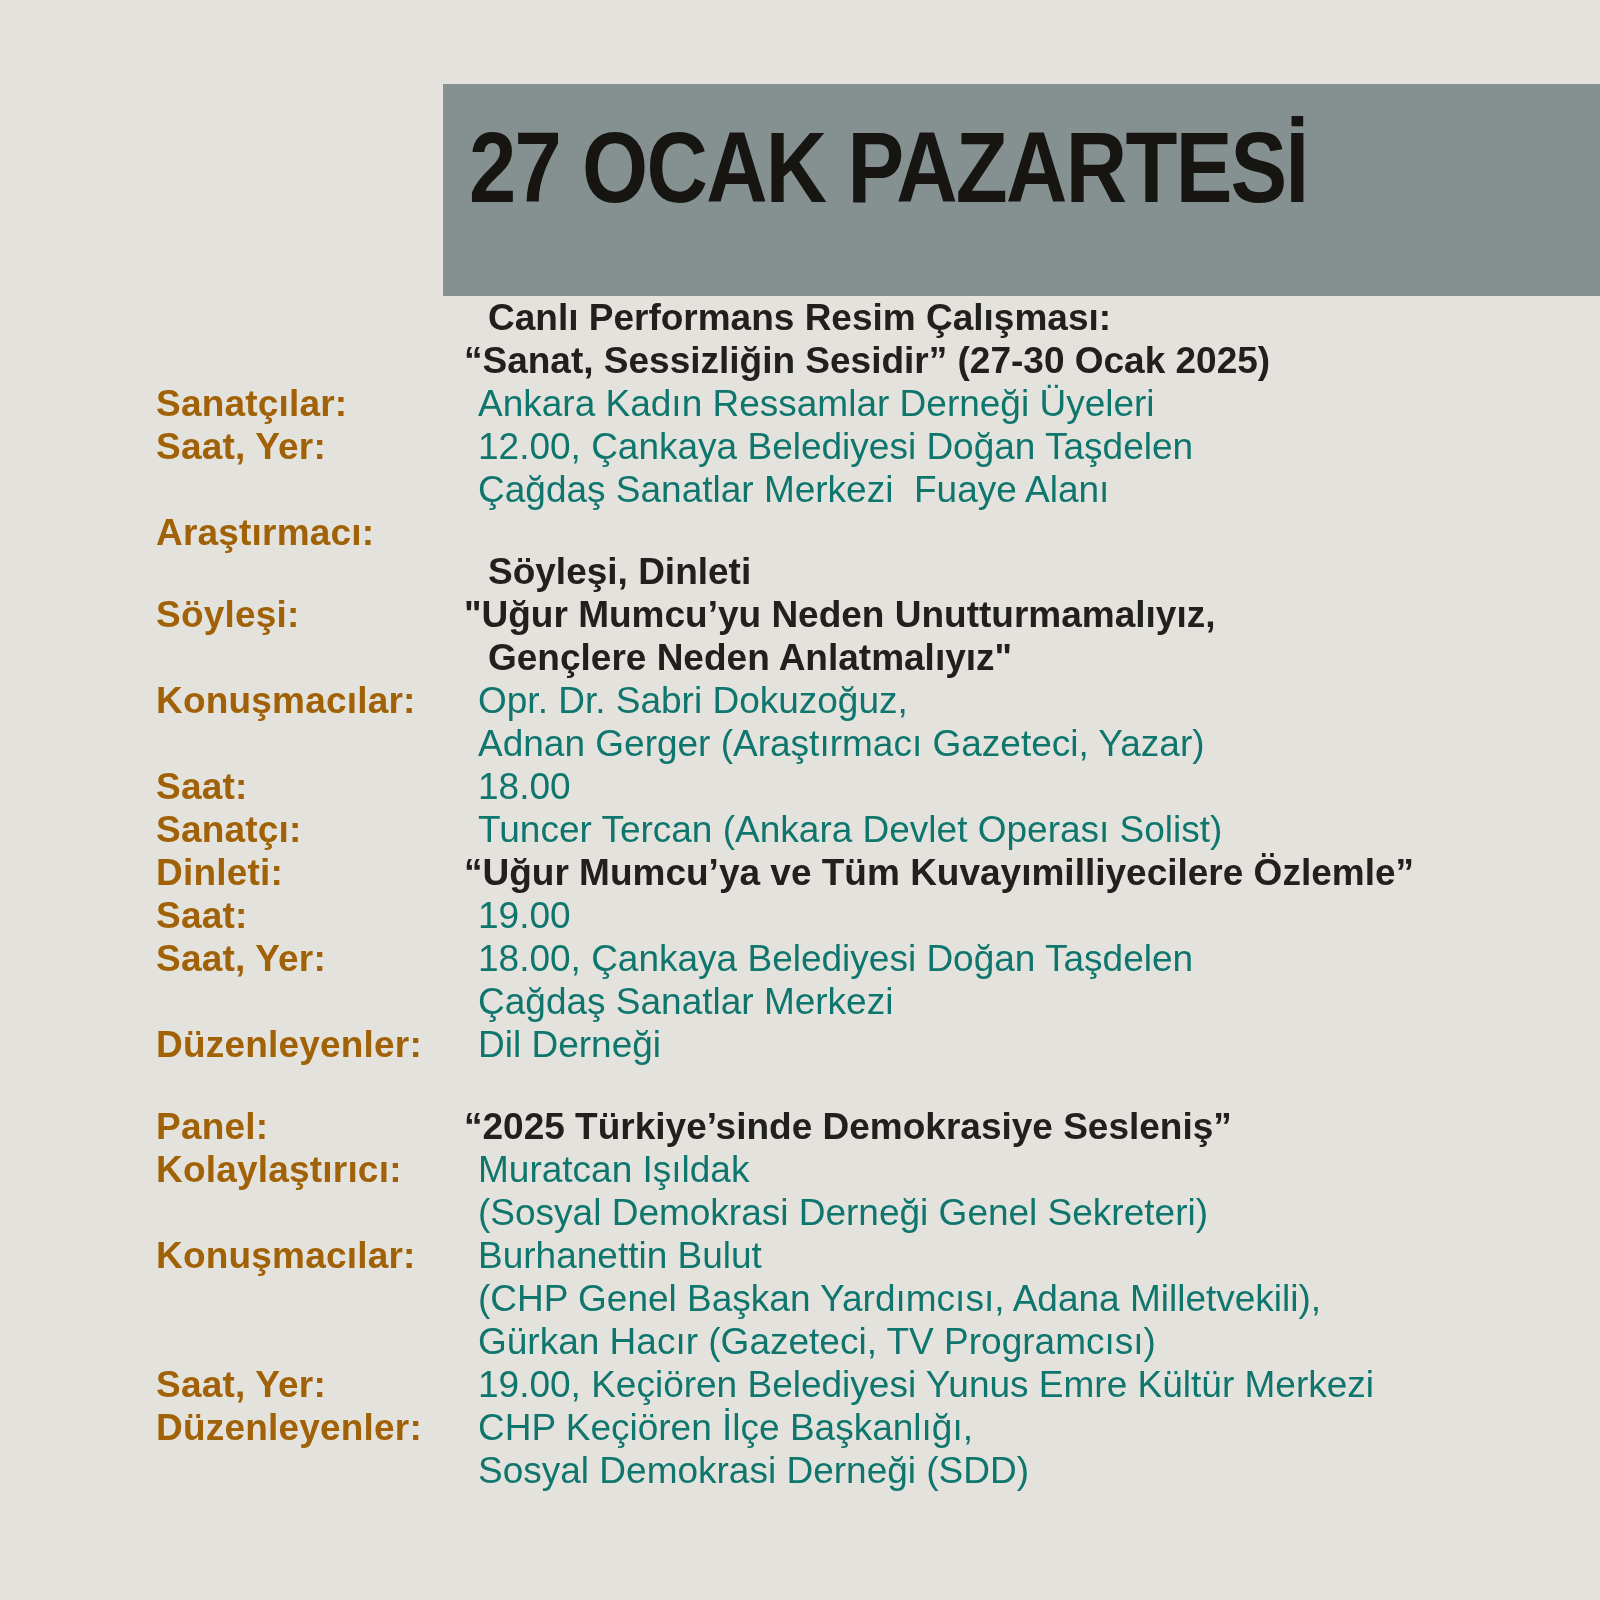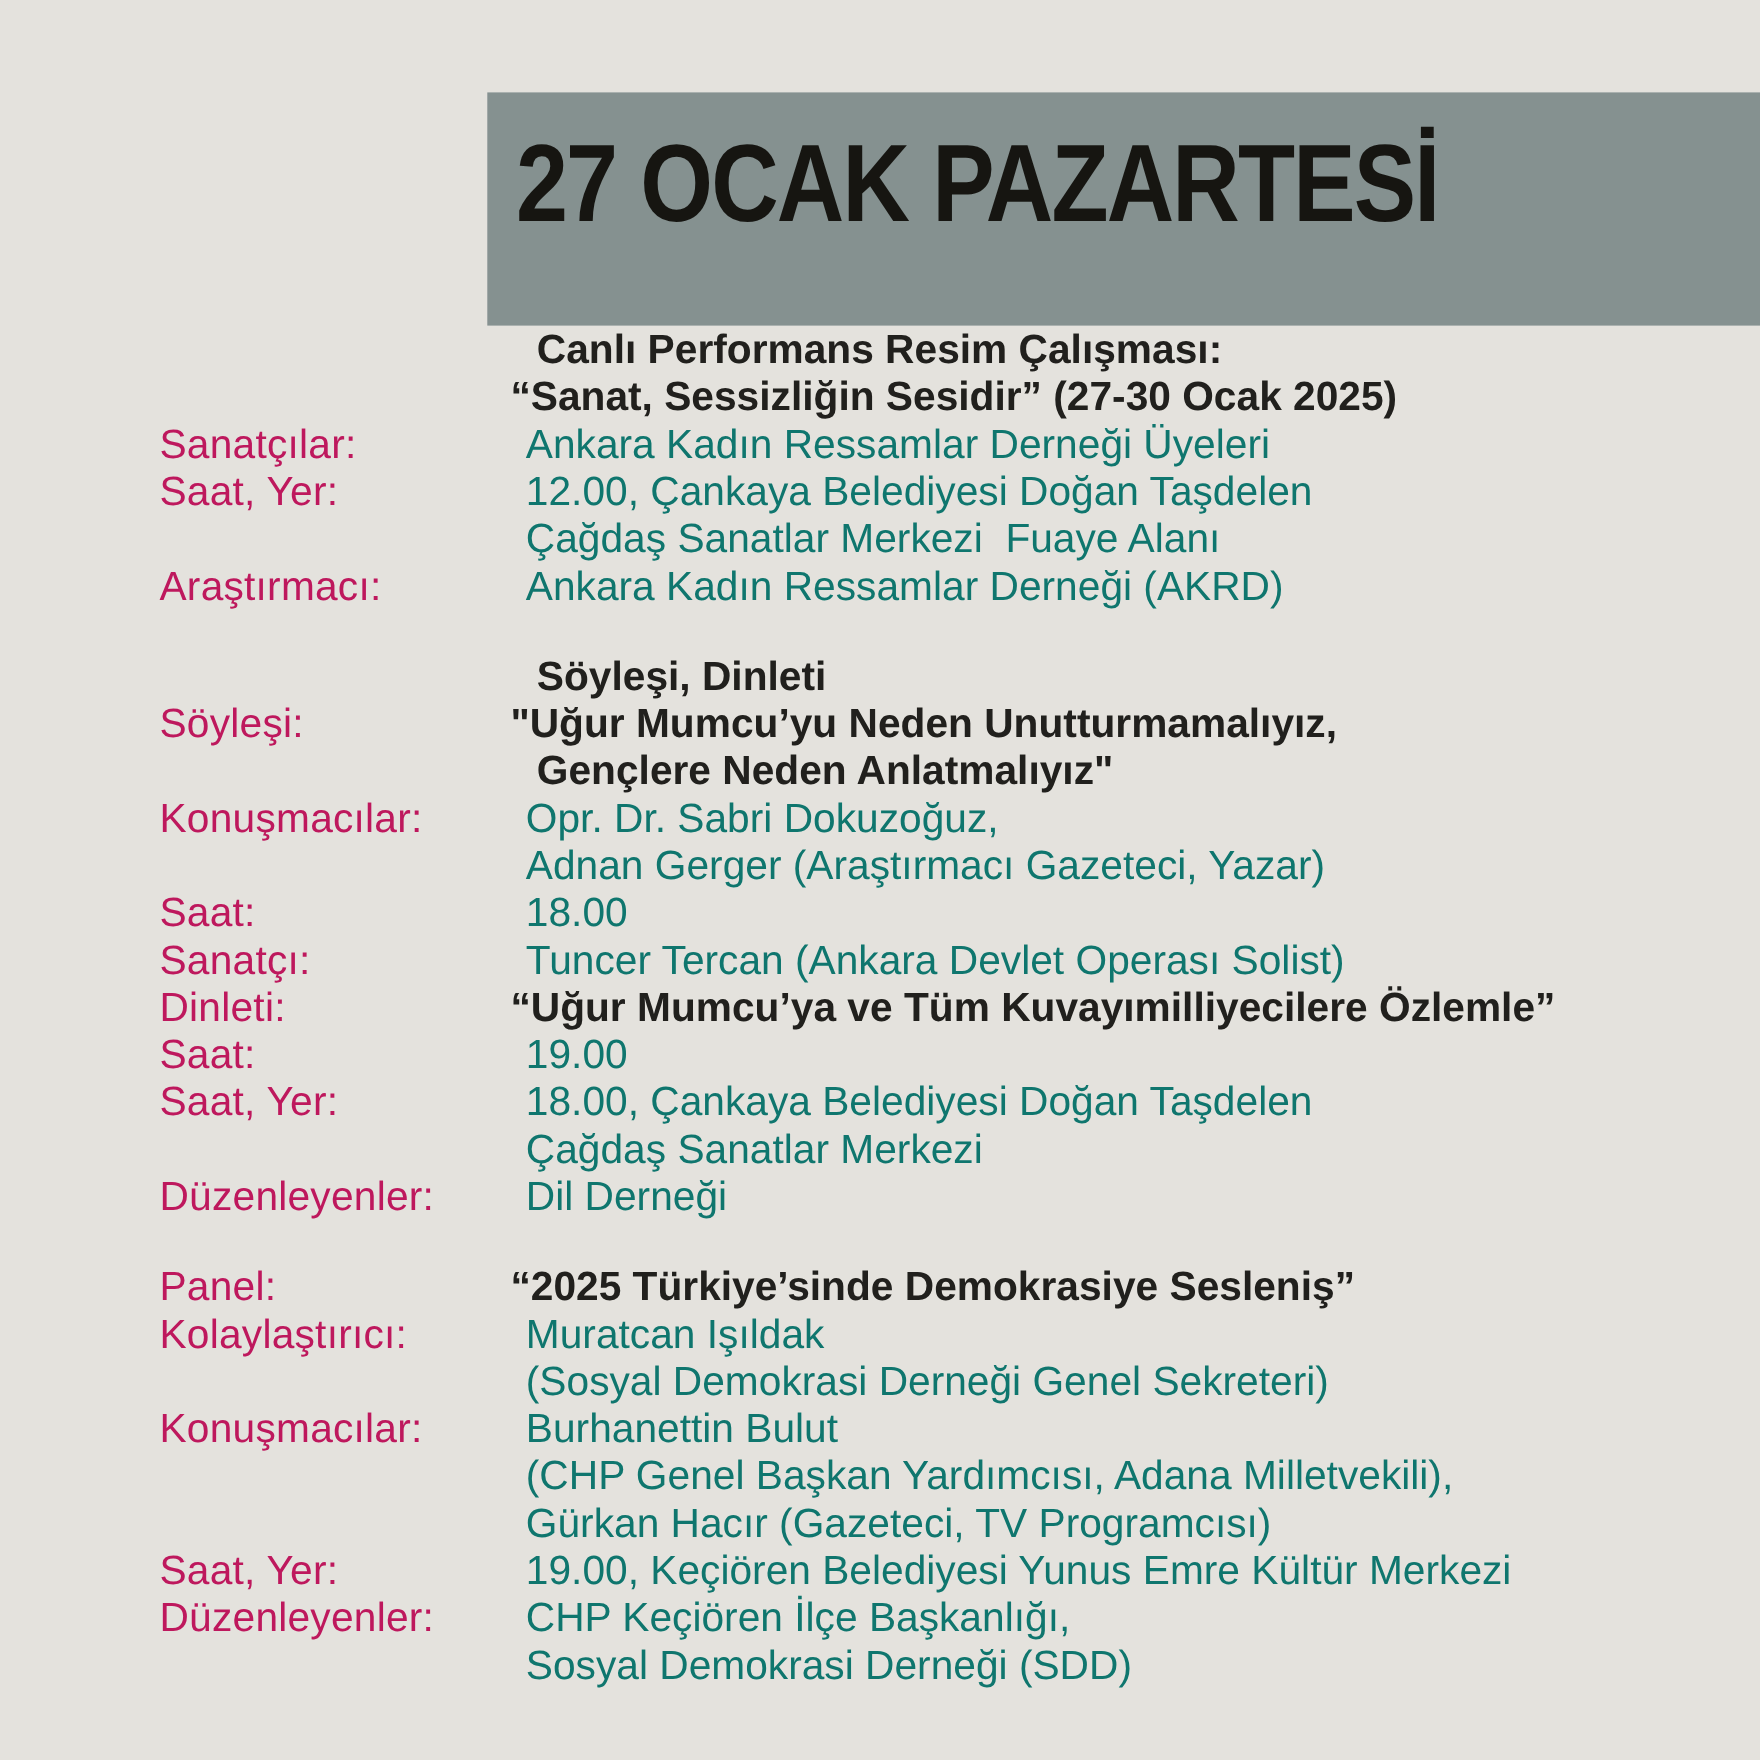--- a/index.html
+++ b/index.html
@@ -39,23 +39,23 @@
   .section{margin:0;}
   .section + .section{margin-top:39px;}
   .row{
     position:relative;
     line-height:43px;
     font-size:37px;
     white-space:pre-wrap;
   }
   .label{
     position:absolute;
-    left:145px;top:0;
-    font-weight:normal;
-    color:#be185d;
+    left:156px;top:0;
+    font-weight:bold;
+    color:#a16207;
     letter-spacing:0.2px;
   }
   .value{
     display:block;
     margin-left:478px;
     color:#0f766e;
   }
   .value.bold{
     font-weight:bold;
     color:#21201d;
@@ -72,21 +72,21 @@
     <span class="day-title">27 OCAK PAZARTESİ</span>
   </div>
 
   <div class="content" id="content">
       <div class="section">
         <div class="row"><span class="value bold pad">Canlı Performans Resim Çalışması:</span></div>
         <div class="row"><span class="value bold hang">“Sanat, Sessizliğin Sesidir” (27-30 Ocak 2025)</span></div>
         <div class="row"><span class="label">Sanatçılar:</span><span class="value">Ankara Kadın Ressamlar Derneği Üyeleri</span></div>
         <div class="row"><span class="label">Saat, Yer:</span><span class="value">12.00, Çankaya Belediyesi Doğan Taşdelen</span></div>
         <div class="row"><span class="value">Çağdaş Sanatlar Merkezi  Fuaye Alanı</span></div>
-        <div class="row"><span class="label">Araştırmacı:</span><span class="value">Ankara Kadın Ressamlar Derneği (AKRD)</span></div>
+        <div class="row"><span class="label">Araştırmacı:</span></div>
       </div>
       <div class="section">
         <div class="row"><span class="value bold pad">Söyleşi, Dinleti</span></div>
         <div class="row"><span class="label">Söyleşi:</span><span class="value bold hang">"Uğur Mumcu’yu Neden Unutturmamalıyız,</span></div>
         <div class="row"><span class="value bold pad">Gençlere Neden Anlatmalıyız"</span></div>
         <div class="row"><span class="label">Konuşmacılar:</span><span class="value">Opr. Dr. Sabri Dokuzoğuz,</span></div>
         <div class="row"><span class="value">Adnan Gerger (Araştırmacı Gazeteci, Yazar)</span></div>
         <div class="row"><span class="label">Saat:</span><span class="value">18.00</span></div>
         <div class="row"><span class="label">Sanatçı:</span><span class="value">Tuncer Tercan (Ankara Devlet Operası Solist)</span></div>
         <div class="row"><span class="label">Dinleti:</span><span class="value bold hang">“Uğur Mumcu’ya ve Tüm Kuvayımilliyecilere Özlemle”</span></div>

